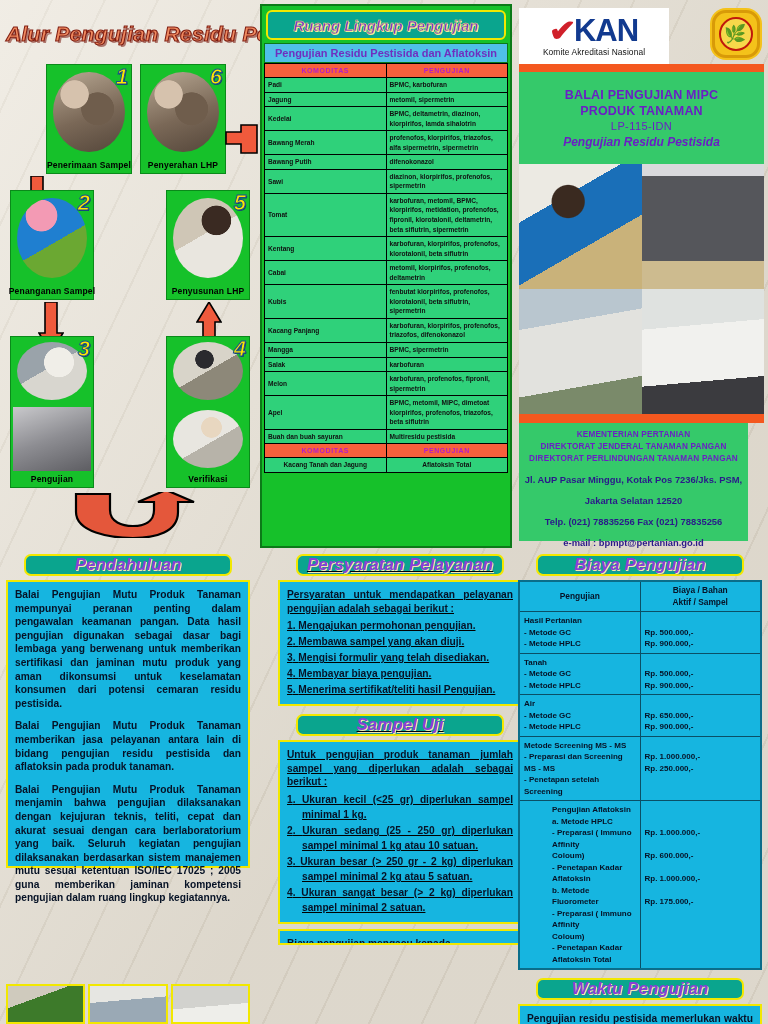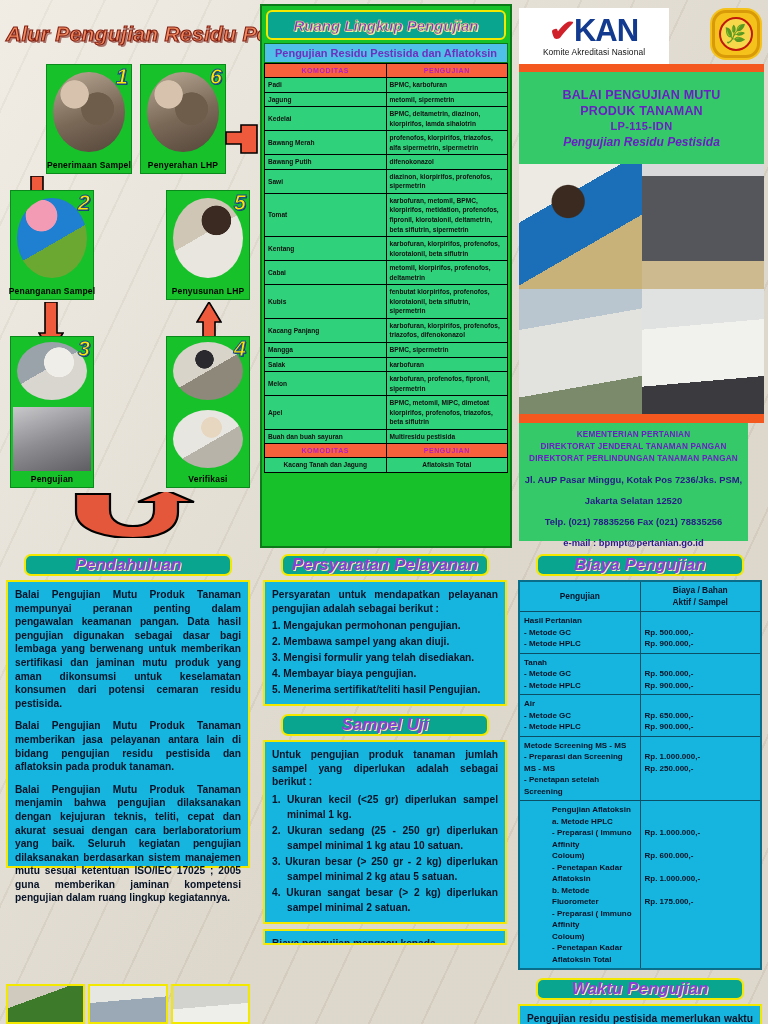--- a/index.html
+++ b/index.html
@@ -116,21 +116,21 @@
     width:34px; height:34px; border-radius:50%; background:#f7d84a;
     border:2px solid #c0180c; display:flex; align-items:center; justify-content:center;
     font-size:18px; color:#0c7a18; line-height:1;
   }
   #ident-orange { position:absolute; left:6px; top:60px; right:4px; height:8px; background:#f4581f; }
   #ident-green {
     position:absolute; left:6px; top:68px; right:4px; height:92px; background:#35c96a;
     display:flex; flex-direction:column; align-items:center; justify-content:center; gap:1px;
   }
   #ident-green .l1 { font-size:12.5px; font-weight:bold; color:#6a1fc4; letter-spacing:.2px; line-height:15px; text-align:center; }
-  #ident-green .l2 { font-size:11px; font-weight:bold; color:#6a1fc4; letter-spacing:.4px; }
+  #ident-green .l2 { font-size:11px; font-weight:normal; color:#6a1fc4; letter-spacing:.4px; }
   #ident-green .l3 { font-size:12px; font-style:italic; font-weight:bold; color:#6a1fc4; margin-top:2px; }
   #photos {
     position:absolute; left:6px; top:160px; right:4px; height:250px;
     display:grid; grid-template-columns:1fr 1fr; grid-template-rows:1fr 1fr; gap:0;
   }
   .labphoto { width:100%; height:100%; }
   .p1 { background-image:
       radial-gradient(circle at 40% 30%, #3a2a20 0 14%, transparent 15%),
       linear-gradient(150deg,#eceae3 0 30%, #1a6fb8 30% 62%, #c9b27a 62% 100%); }
   .p2 { background-image:
@@ -146,21 +146,21 @@
   #ident-foot {
     position:absolute; left:6px; top:419px; right:20px; height:118px; background:#35c96a;
     padding:6px 4px; text-align:center;
   }
   #ident-foot .min { font-size:8.2px; font-weight:bold; color:#6a1fc4; line-height:12px; letter-spacing:.2px; }
   #ident-foot .addr { margin-top:8px; font-size:9.4px; font-weight:bold; color:#2a1a8a; line-height:13px; }
 
   
   .col { position:absolute; top:550px; width:256px; height:474px; }
   #colL { left:0; }
-  #colM { left:257px; }
+  #colM { left:272px;text-decoration:underline; }
   #colR { left:512px; }
 
   .hdr {
     margin:4px 24px 0; height:22px; background:#0aa58e;
     border:2px solid #f2e800; border-radius:7px;
     display:flex; align-items:center; justify-content:center;
   }
   .hdr span {
     font-style:italic; font-weight:bold; font-size:17px; color:#8a3fd6;
     text-shadow:1px 1px 0 #f3ecae, 2px 2px 0 rgba(120,60,190,.25);
@@ -392,21 +392,21 @@
         <span class="kan">KAN</span>
       </div>
       <div class="sub">Komite Akreditasi Nasional</div>
     </div>
     <div id="seal">
       <div class="inner">🌿</div>
     </div>
 
     <div id="ident-orange"></div>
     <div id="ident-green">
-      <div class="l1">BALAI PENGUJIAN MUTU</div>
+      <div class="l1">BALAI PENGUJIAN MIPC</div>
       <div class="l1">PRODUK TANAMAN</div>
       <div class="l2">LP-115-IDN</div>
       <div class="l3">Pengujian Residu Pestisida</div>
     </div>
 
     <div id="photos">
       <div class="labphoto p1"></div>
       <div class="labphoto p2"></div>
       <div class="labphoto p3"></div>
       <div class="labphoto p4"></div>

